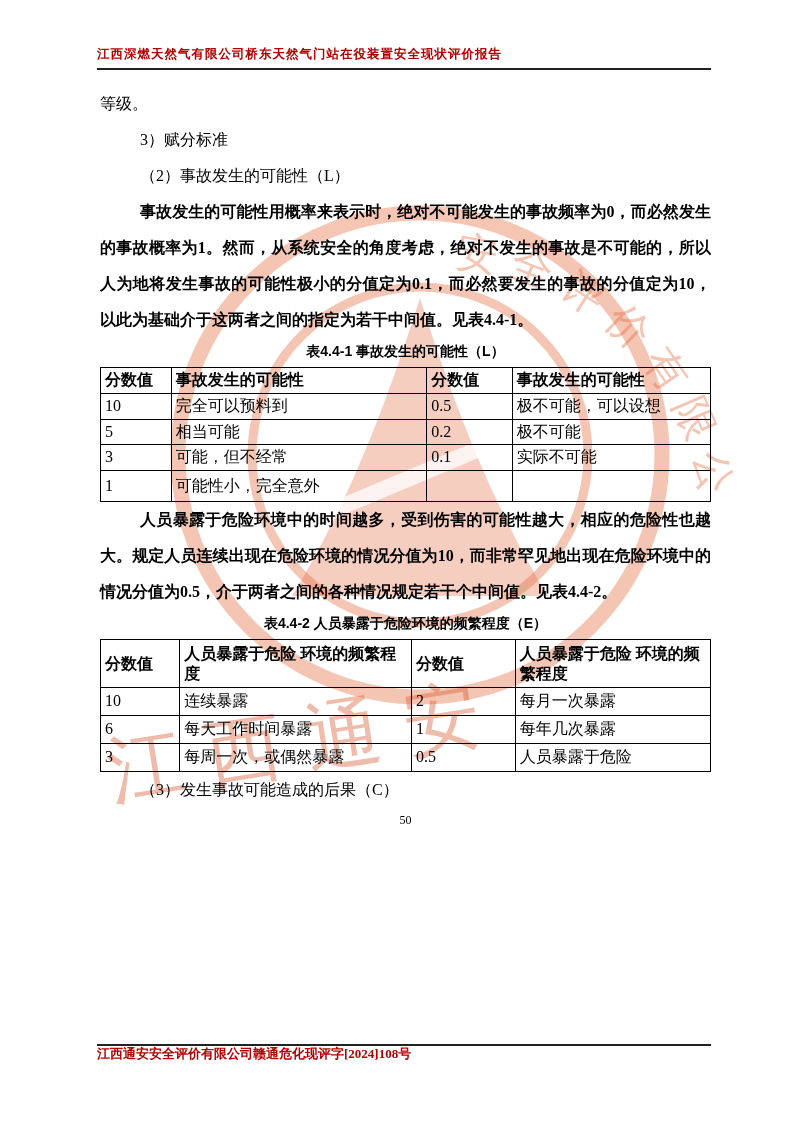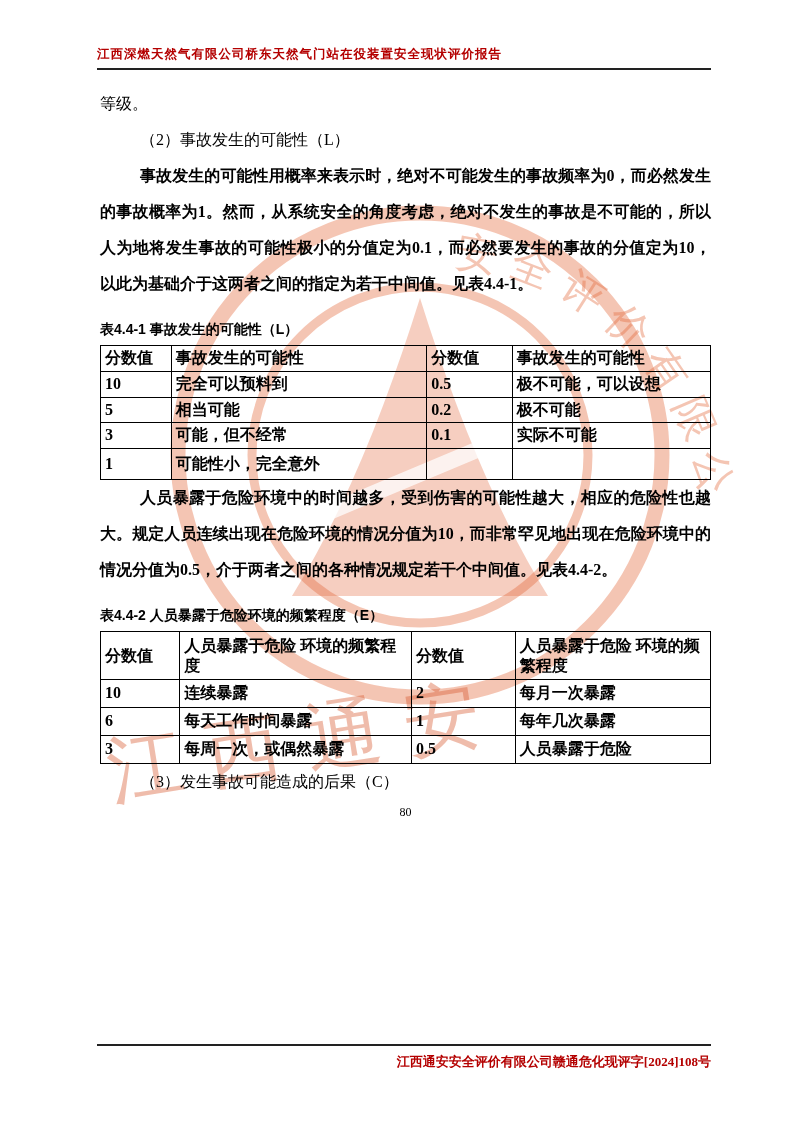--- a/index.html
+++ b/index.html
@@ -34,39 +34,39 @@
   
   .content {
     position: absolute; top: 86px; left: 100px; right: 82px;
     z-index: 2;
     font-size: 16px; line-height: 36px;
     text-align: justify;
   }
   .para   { text-indent: 40px; font-weight: bold; }
   .h1i    { padding-left: 40px; }
   .tbl-title {
+    text-align: center;
     font-family: "Liberation Sans", "DejaVu Sans", sans-serif;
     font-weight: bold;
     font-size: 14px; line-height: 18px;
-    margin: 18px 0 7px 0;
+    margin: 4px 0 7px 0;
     text-indent: 0;
   }
   table.t {
     width: 100%;
     border-collapse: collapse;
     text-align: left;
     font-size: 16px;
     line-height: 1.3;
     background: transparent;
   }
   table.t th, table.t td {
     border: 1px solid #000;
     padding: 2px 4px;
     vertical-align: middle;
-    font-weight: bold;
   }
   table.t th { font-weight: bold; }
   table.t1 td, table.t1 th { height: 24px; }
   table.t1 tr.tall td { height: 31px; }
   table.t2 th { height: 48px; line-height: 20px; }
   table.t2 td { height: 28px; }
   .t1 .c1 { width: 11.6%; } .t1 .c2 { width: 41.9%; }
   .t1 .c3 { width: 14%; }   .t1 .c4 { width: 32.5%; }
   .t2 .c1 { width: 13%; }   .t2 .c2 { width: 38%; }
   .t2 .c3 { width: 17%; }   .t2 .c4 { width: 32%; }
@@ -74,22 +74,22 @@
     text-align: center;
     font-size: 12px; line-height: 16px;
     margin-top: 4px;
     text-indent: 0;
   }
   
   .footer {
     position: absolute; left: 97px; right: 82px; top: 1044px;
     z-index: 2;
     border-top: 2px solid #222;
-    padding-top: 8px;
-    display: flex; justify-content: flex-end;
+    padding-top: 0;
+    display: flex; justify-content: flex-start;
     font-size: 13px; line-height: 16px;
     color: #b40000;
     font-weight: 600;
   }
 </style>
 </head>
 <body>
 
 <div class="page">
 
@@ -109,20 +109,21 @@
     <text x="112" y="798" font-size="76" fill="#d85a30" opacity="0.40" letter-spacing="24" transform="rotate(-9 112 798)">江西通安</text>
   </svg>
 
   <div class="header">
     <span>江西深燃天然气有限公司桥东天然气门站在役装置安全现状评价报告</span>
   </div>
 
   <div class="content">
 
     <p>等级。</p>
+    <p class="h1i">3）赋分标准</p>
     <p class="h1i">（2）事故发生的可能性（L）</p>
     <p class="para">事故发生的可能性用概率来表示时，绝对不可能发生的事故频率为0，而必然发生的事故概率为1。然而，从系统安全的角度考虑，绝对不发生的事故是不可能的，所以人为地将发生事故的可能性极小的分值定为0.1，而必然要发生的事故的分值定为10，以此为基础介于这两者之间的指定为若干中间值。见表4.4-1。</p>
 
     <p class="tbl-title">表4.4-1  事故发生的可能性（L）</p>
     <table class="t t1">
       <colgroup>
           <col class="c1">
           <col class="c2">
           <col class="c3">
           <col class="c4">
@@ -194,21 +195,21 @@
         <td>3</td>
         <td>每周一次，或偶然暴露</td>
         <td>0.5</td>
         <td>人员暴露于危险</td>
       </tr>
     </tbody>
       </table>
 
     <p class="h1i">（3）发生事故可能造成的后果（C）</p>
 
-    <div class="pagenum">80</div>
+    <div class="pagenum">50</div>
   </div>
 
   <div class="footer">
     <span>江西通安安全评价有限公司</span>
     <span>赣通危化现评字[2024]108号</span>
   </div>
 
 </div>
 
 </body></html>

